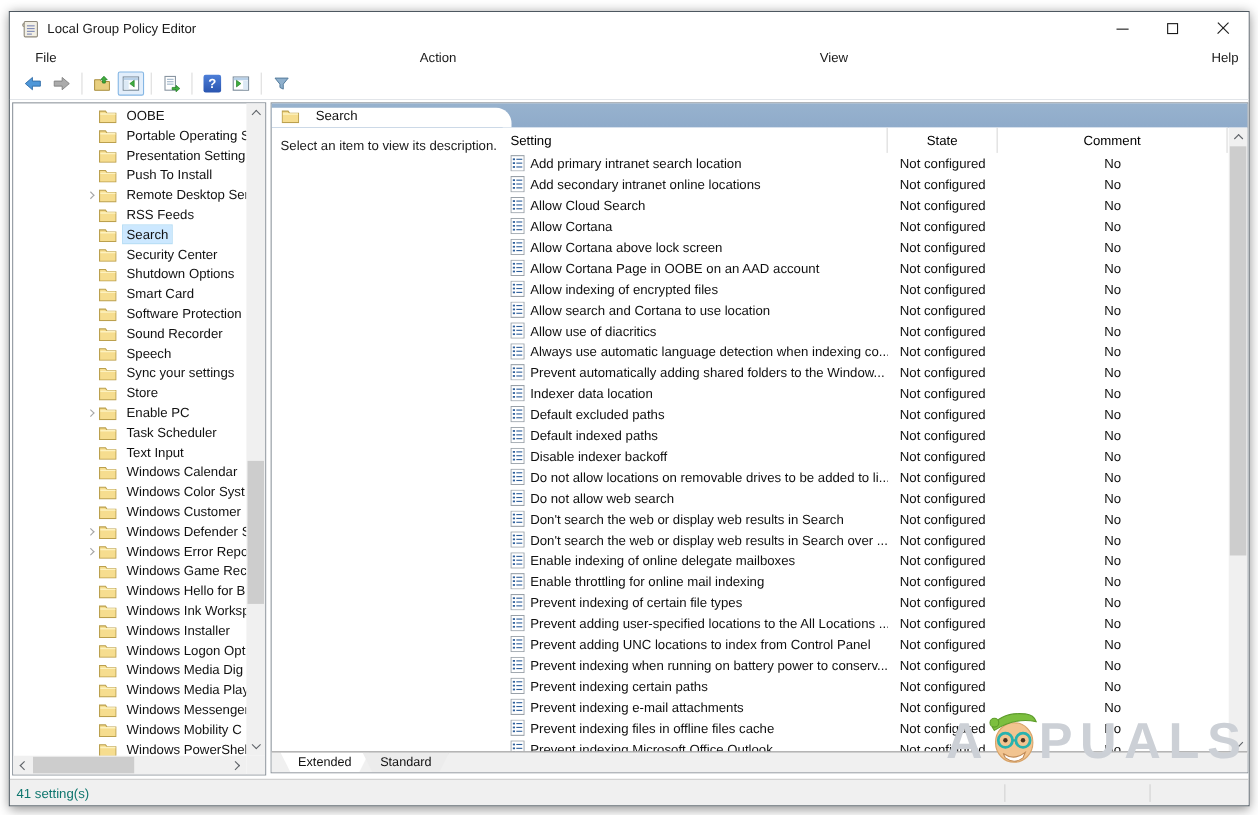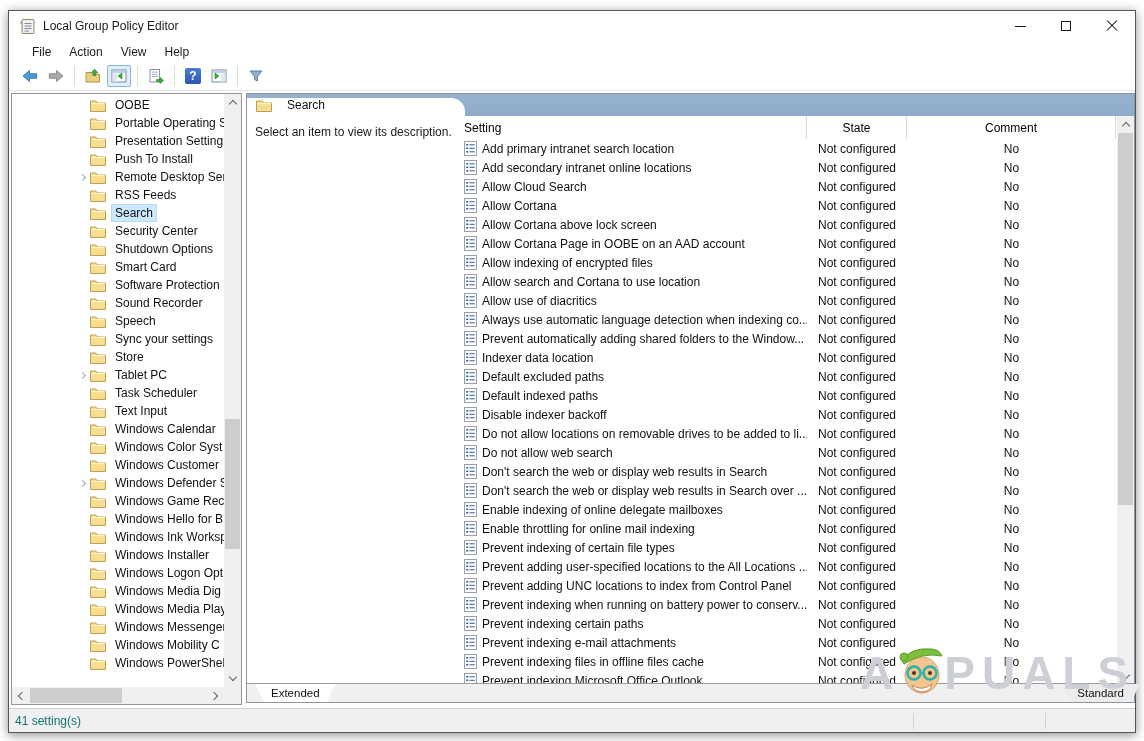--- a/index.html
+++ b/index.html
@@ -14,21 +14,21 @@
   .title { margin-left:7px; font-size:12px; color:#1a1a1a; }
   .win-controls { margin-left:auto; display:flex; height:100%; }
   .wbtn { width:46px; height:100%; display:flex; align-items:center; justify-content:center; cursor:default; }
   .glyph-min { width:11px; height:1px; background:#1a1a1a; }
   .glyph-max { width:10px; height:10px; border:1px solid #1a1a1a; }
   .glyph-close { position:relative; width:12px; height:12px; }
   .glyph-close::before,.glyph-close::after { content:""; position:absolute; left:-1px; top:5px; width:14px; height:1.4px; background:#1a1a1a; }
   .glyph-close::before { transform:rotate(45deg); }
   .glyph-close::after  { transform:rotate(-45deg); }
 
-  .menubar { height:21px; display:flex; align-items:center; padding-left:14px; gap:0; background:#fff; flex:0 0 auto; }
+  .menubar { height:21px; display:flex; align-items:center; padding-left:14px; gap:0; background:#fff; flex:0 0 auto;justify-content:space-between; }
   .menu-item { font-size:12px; color:#1a1a1a; padding:2px 9px; }
 
   .toolbar { height:29px; display:flex; align-items:center; padding-left:8px; background:#fff; border-bottom:1px solid #e2e5e9; flex:0 0 auto; }
   .tbtn { width:24px; height:22px; display:flex; align-items:center; justify-content:center; border:1px solid transparent; border-radius:2px; margin:0 1px; }
   .tbtn.active { background:#e2eefb; border-color:#84b6e4; }
   .tsep { width:1px; height:20px; background:#dcdcdc; margin:0 5px; }
   .help-badge { width:16px; height:16px; background:linear-gradient(#4d7fd8,#2a55b0); color:#fff; font-weight:bold; font-size:12px;
                 display:flex; align-items:center; justify-content:center; border-radius:2px; }
 
   
@@ -76,21 +76,21 @@
   .srow { height:19px; display:flex; align-items:center; }
   .cell-name { width:350px; display:flex; align-items:center; gap:5px; padding-left:7px; overflow:hidden; white-space:nowrap; }
   .pol-ic { width:13px; height:15px; flex:0 0 auto; display:inline-flex; }
   .cell-name span { font-size:12px; color:#101010; white-space:nowrap; }
   .cell-state { width:100px; text-align:center; font-size:12px; color:#101010; }
   .cell-comment { flex:1; text-align:center; font-size:12px; color:#101010; }
 
   .list-vscroll { position:absolute; top:22px; right:0; width:17px; height:569px; background:#f0f0f0; }
 
   
-  .tab-row { position:absolute; left:0; right:0; bottom:0; height:19px; background:#f0f0f0; border-top:1px solid #9b9b9b; display:flex; padding-left:8px;justify-content:space-between; }
+  .tab-row { position:absolute; left:0; right:0; bottom:0; height:19px; background:#f0f0f0; border-top:1px solid #9b9b9b; display:flex; padding-left:8px; }
   .tab { height:18px; padding:0 16px; display:flex; align-items:center; font-size:11.5px; color:#111;
          clip-path:polygon(0 0, 100% 0, calc(100% - 9px) 100%, 9px 100%); filter:drop-shadow(0 0 1px #8a8a8a); margin-right:-6px; background:#ececec; }
   .tab.active { background:#ffffff; }
 
   
   .statusbar { height:24px; background:#f0f0f0; border-top:1px solid #cfcfcf; display:flex; align-items:center; flex:0 0 auto; position:relative; }
   .status-text { font-size:12px; color:#0f766e; margin-left:6px; }
   .ssep { position:absolute; top:4px; width:1px; height:16px; background:#d2d2d2; }
   .ssep.s1 { left:904px; } .ssep.s2 { left:1036px; }
 
@@ -380,21 +380,21 @@
             <div class="titem">
     <span class="chev-box">
                 <span class="chev"></span>
               </span>
     <span class="folder-ic">
       <svg viewBox="0 0 16 13" width="16" height="13">
                   <path d="M0.5 2 h5.4 l1.4 2 h8.2 v8.5 h-15 z" fill="#f6dd8f" stroke="#bba04e" stroke-width="1"></path>
                   <path d="M1.2 4.6 h13.8" stroke="#fdf2c0" stroke-width="1.3"></path>
                 </svg>
     </span>
-    <span class="tlabel">Tablet PC</span>
+    <span class="tlabel">Enable PC</span>
   </div>
             <div class="titem">
     <span class="chev-box">
                 <span class="chev" style="visibility: hidden;"></span>
               </span>
     <span class="folder-ic">
       <svg viewBox="0 0 16 13" width="16" height="13">
                   <path d="M0.5 2 h5.4 l1.4 2 h8.2 v8.5 h-15 z" fill="#f6dd8f" stroke="#bba04e" stroke-width="1"></path>
                   <path d="M1.2 4.6 h13.8" stroke="#fdf2c0" stroke-width="1.3"></path>
                 </svg>
@@ -453,20 +453,32 @@
     <span class="chev-box">
                 <span class="chev"></span>
               </span>
     <span class="folder-ic">
       <svg viewBox="0 0 16 13" width="16" height="13">
                   <path d="M0.5 2 h5.4 l1.4 2 h8.2 v8.5 h-15 z" fill="#f6dd8f" stroke="#bba04e" stroke-width="1"></path>
                   <path d="M1.2 4.6 h13.8" stroke="#fdf2c0" stroke-width="1.3"></path>
                 </svg>
     </span>
     <span class="tlabel">Windows Defender S</span>
+  </div>
+            <div class="titem">
+    <span class="chev-box">
+                <span class="chev"></span>
+              </span>
+    <span class="folder-ic">
+      <svg viewBox="0 0 16 13" width="16" height="13">
+                  <path d="M0.5 2 h5.4 l1.4 2 h8.2 v8.5 h-15 z" fill="#f6dd8f" stroke="#bba04e" stroke-width="1"></path>
+                  <path d="M1.2 4.6 h13.8" stroke="#fdf2c0" stroke-width="1.3"></path>
+                </svg>
+    </span>
+    <span class="tlabel">Windows Error Repo</span>
   </div>
             <div class="titem">
     <span class="chev-box">
                 <span class="chev" style="visibility: hidden;"></span>
               </span>
     <span class="folder-ic">
       <svg viewBox="0 0 16 13" width="16" height="13">
                   <path d="M0.5 2 h5.4 l1.4 2 h8.2 v8.5 h-15 z" fill="#f6dd8f" stroke="#bba04e" stroke-width="1"></path>
                   <path d="M1.2 4.6 h13.8" stroke="#fdf2c0" stroke-width="1.3"></path>
                 </svg>

